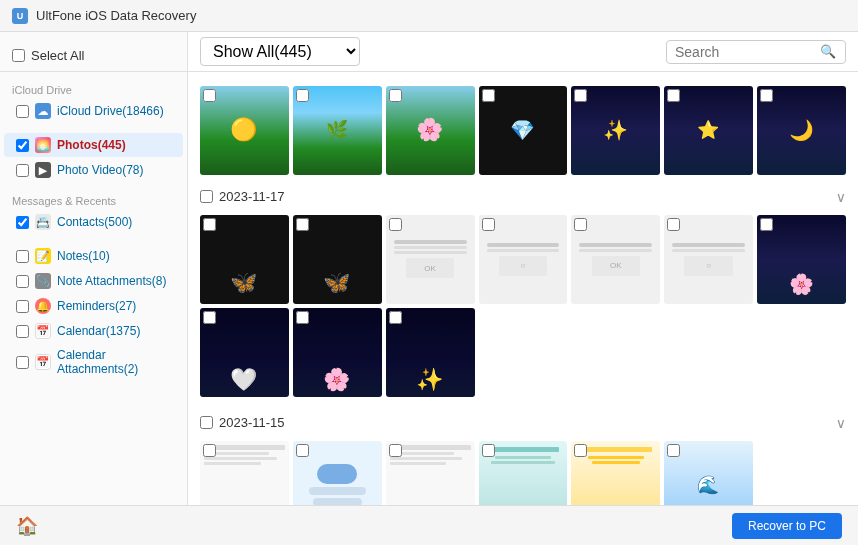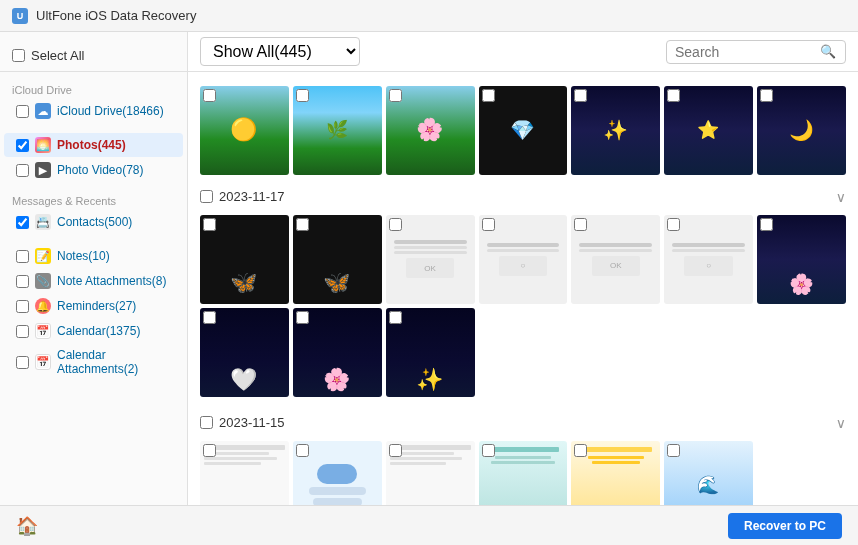--- a/index.html
+++ b/index.html
@@ -182,21 +182,21 @@
     }
     .home-btn { color: #4a90d9; font-size: 18px; cursor: pointer; }
     .recover-btn {
       background: #1a73e8;
       color: white;
       border: none;
       border-radius: 4px;
       padding: 6px 16px;
       font-size: 12px;
       cursor: pointer;
-      font-weight: 700;
+      font-weight: 400;
     }
   </style>
 </head>
 <body>
 
 <div class="title-bar">
   <div class="title-bar-left">
     <div class="title-bar-logo">U</div>
     <span>UltFone iOS Data Recovery</span>
   </div>

